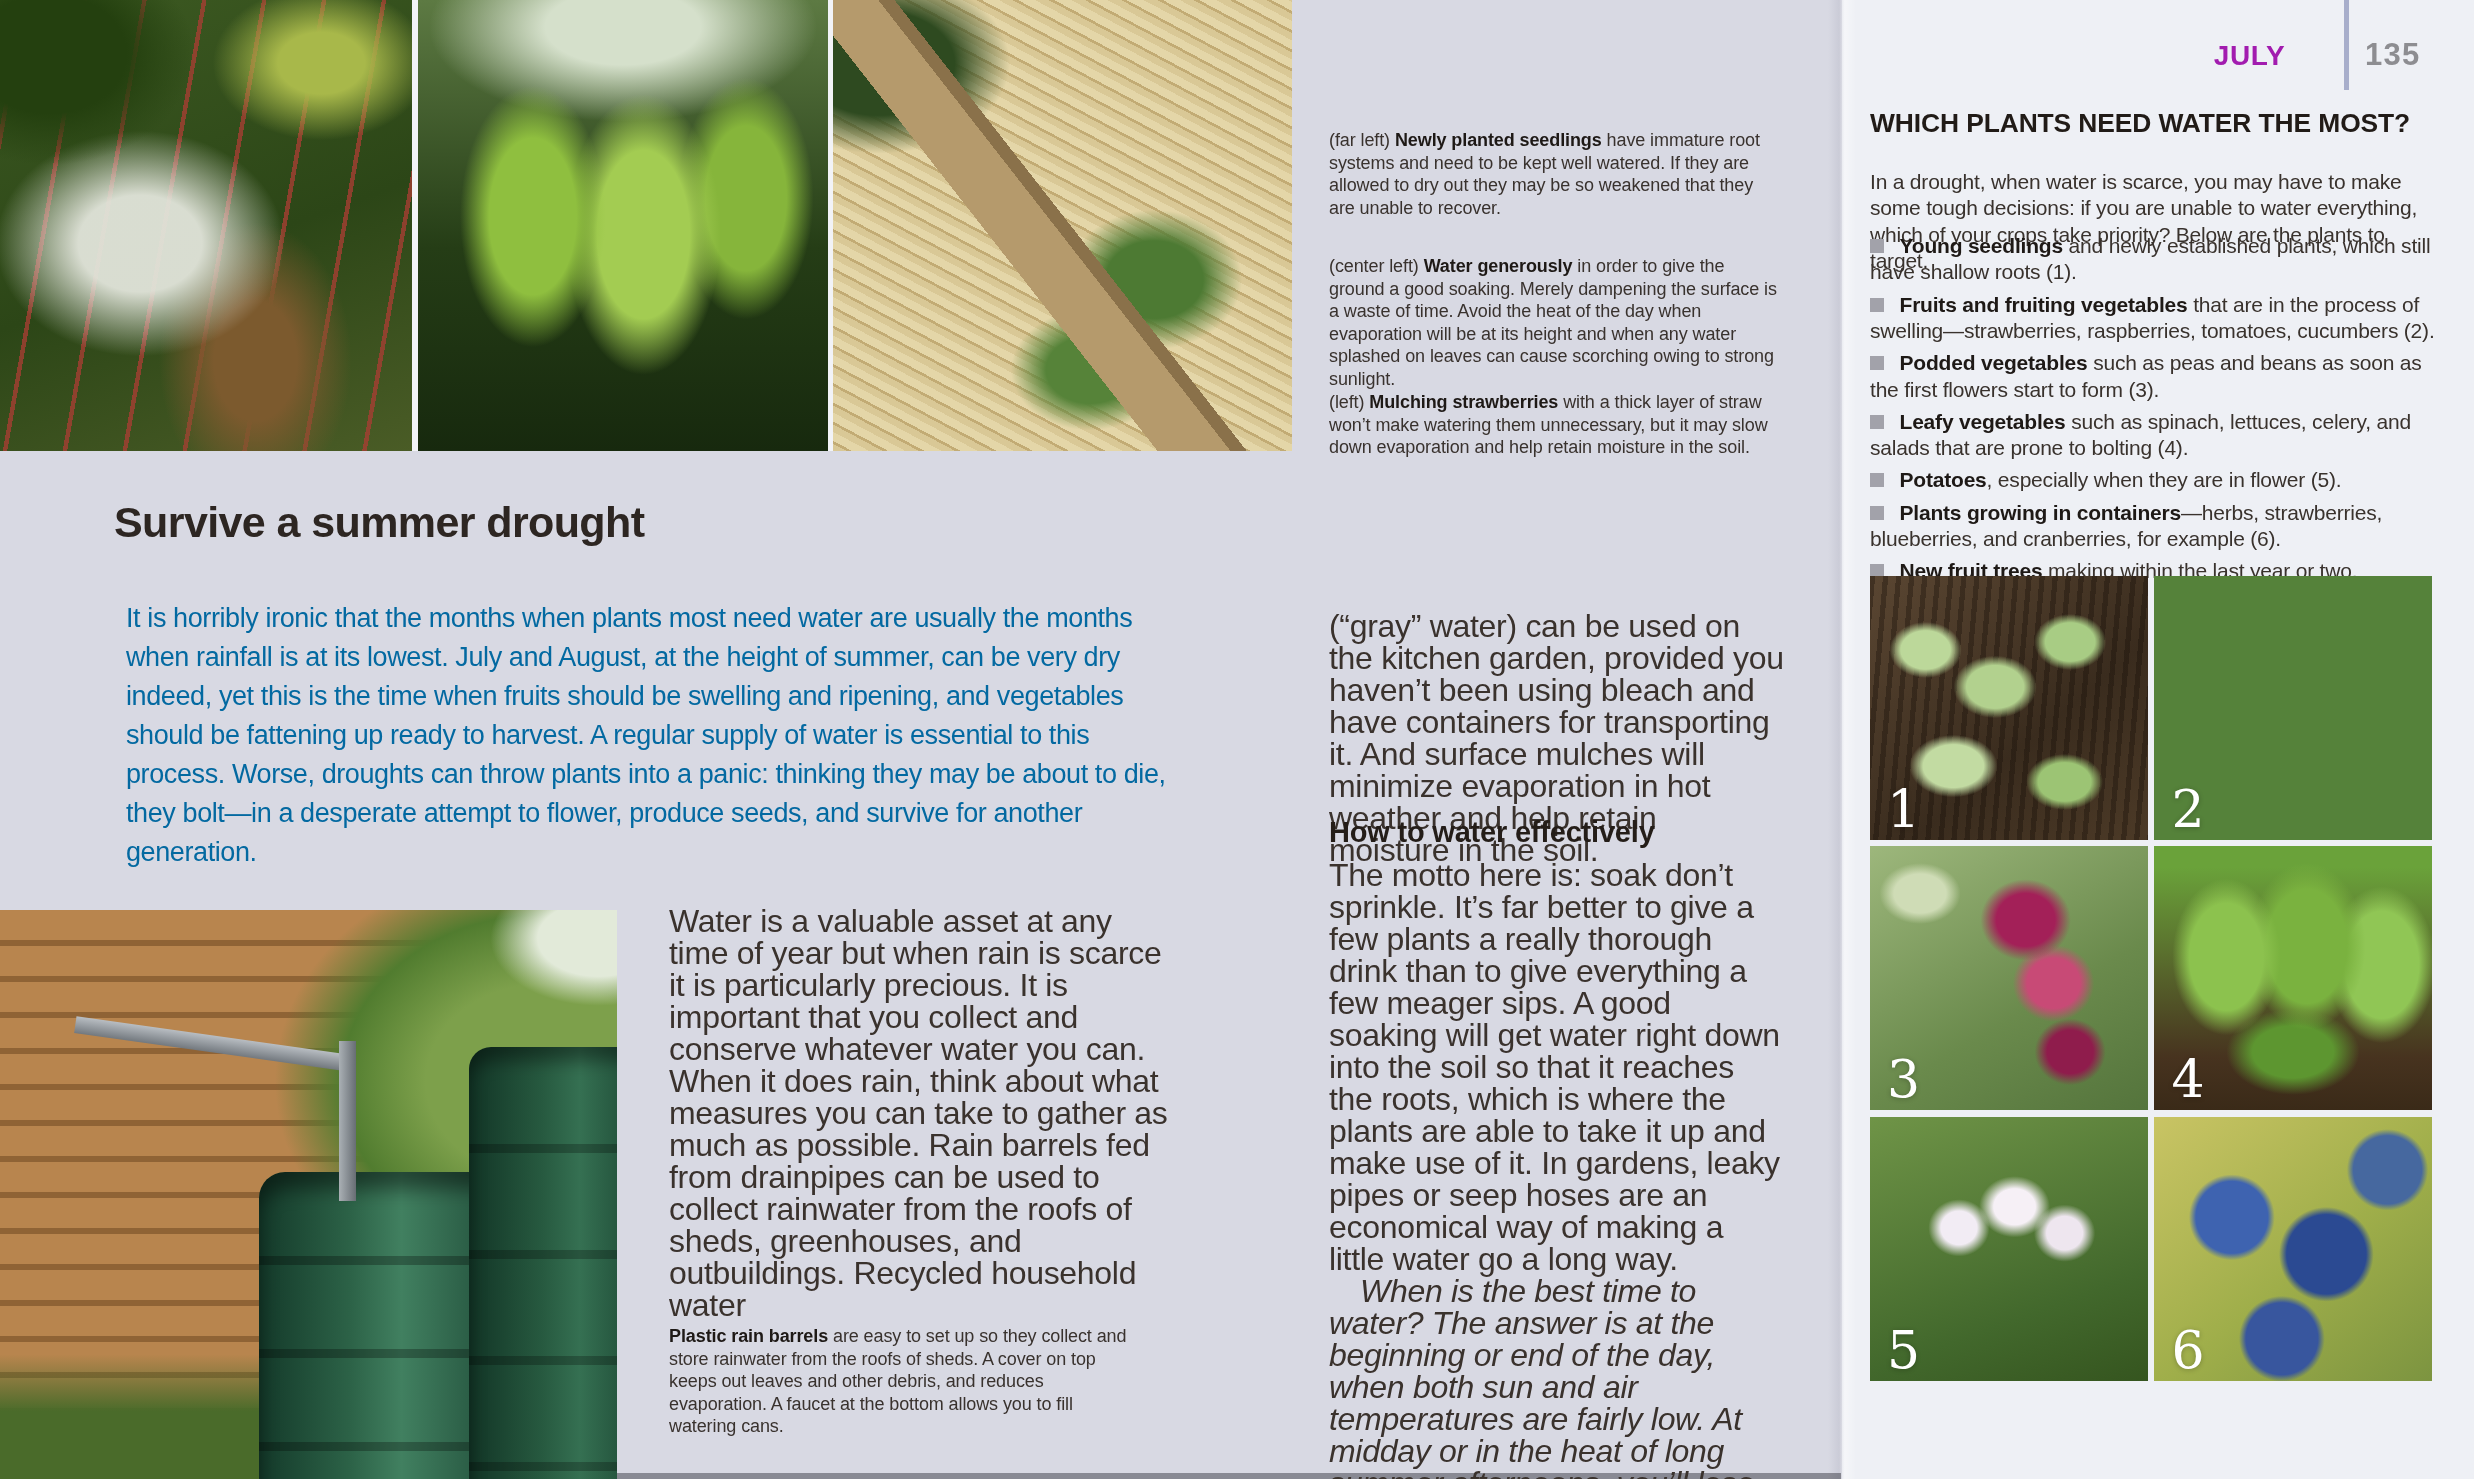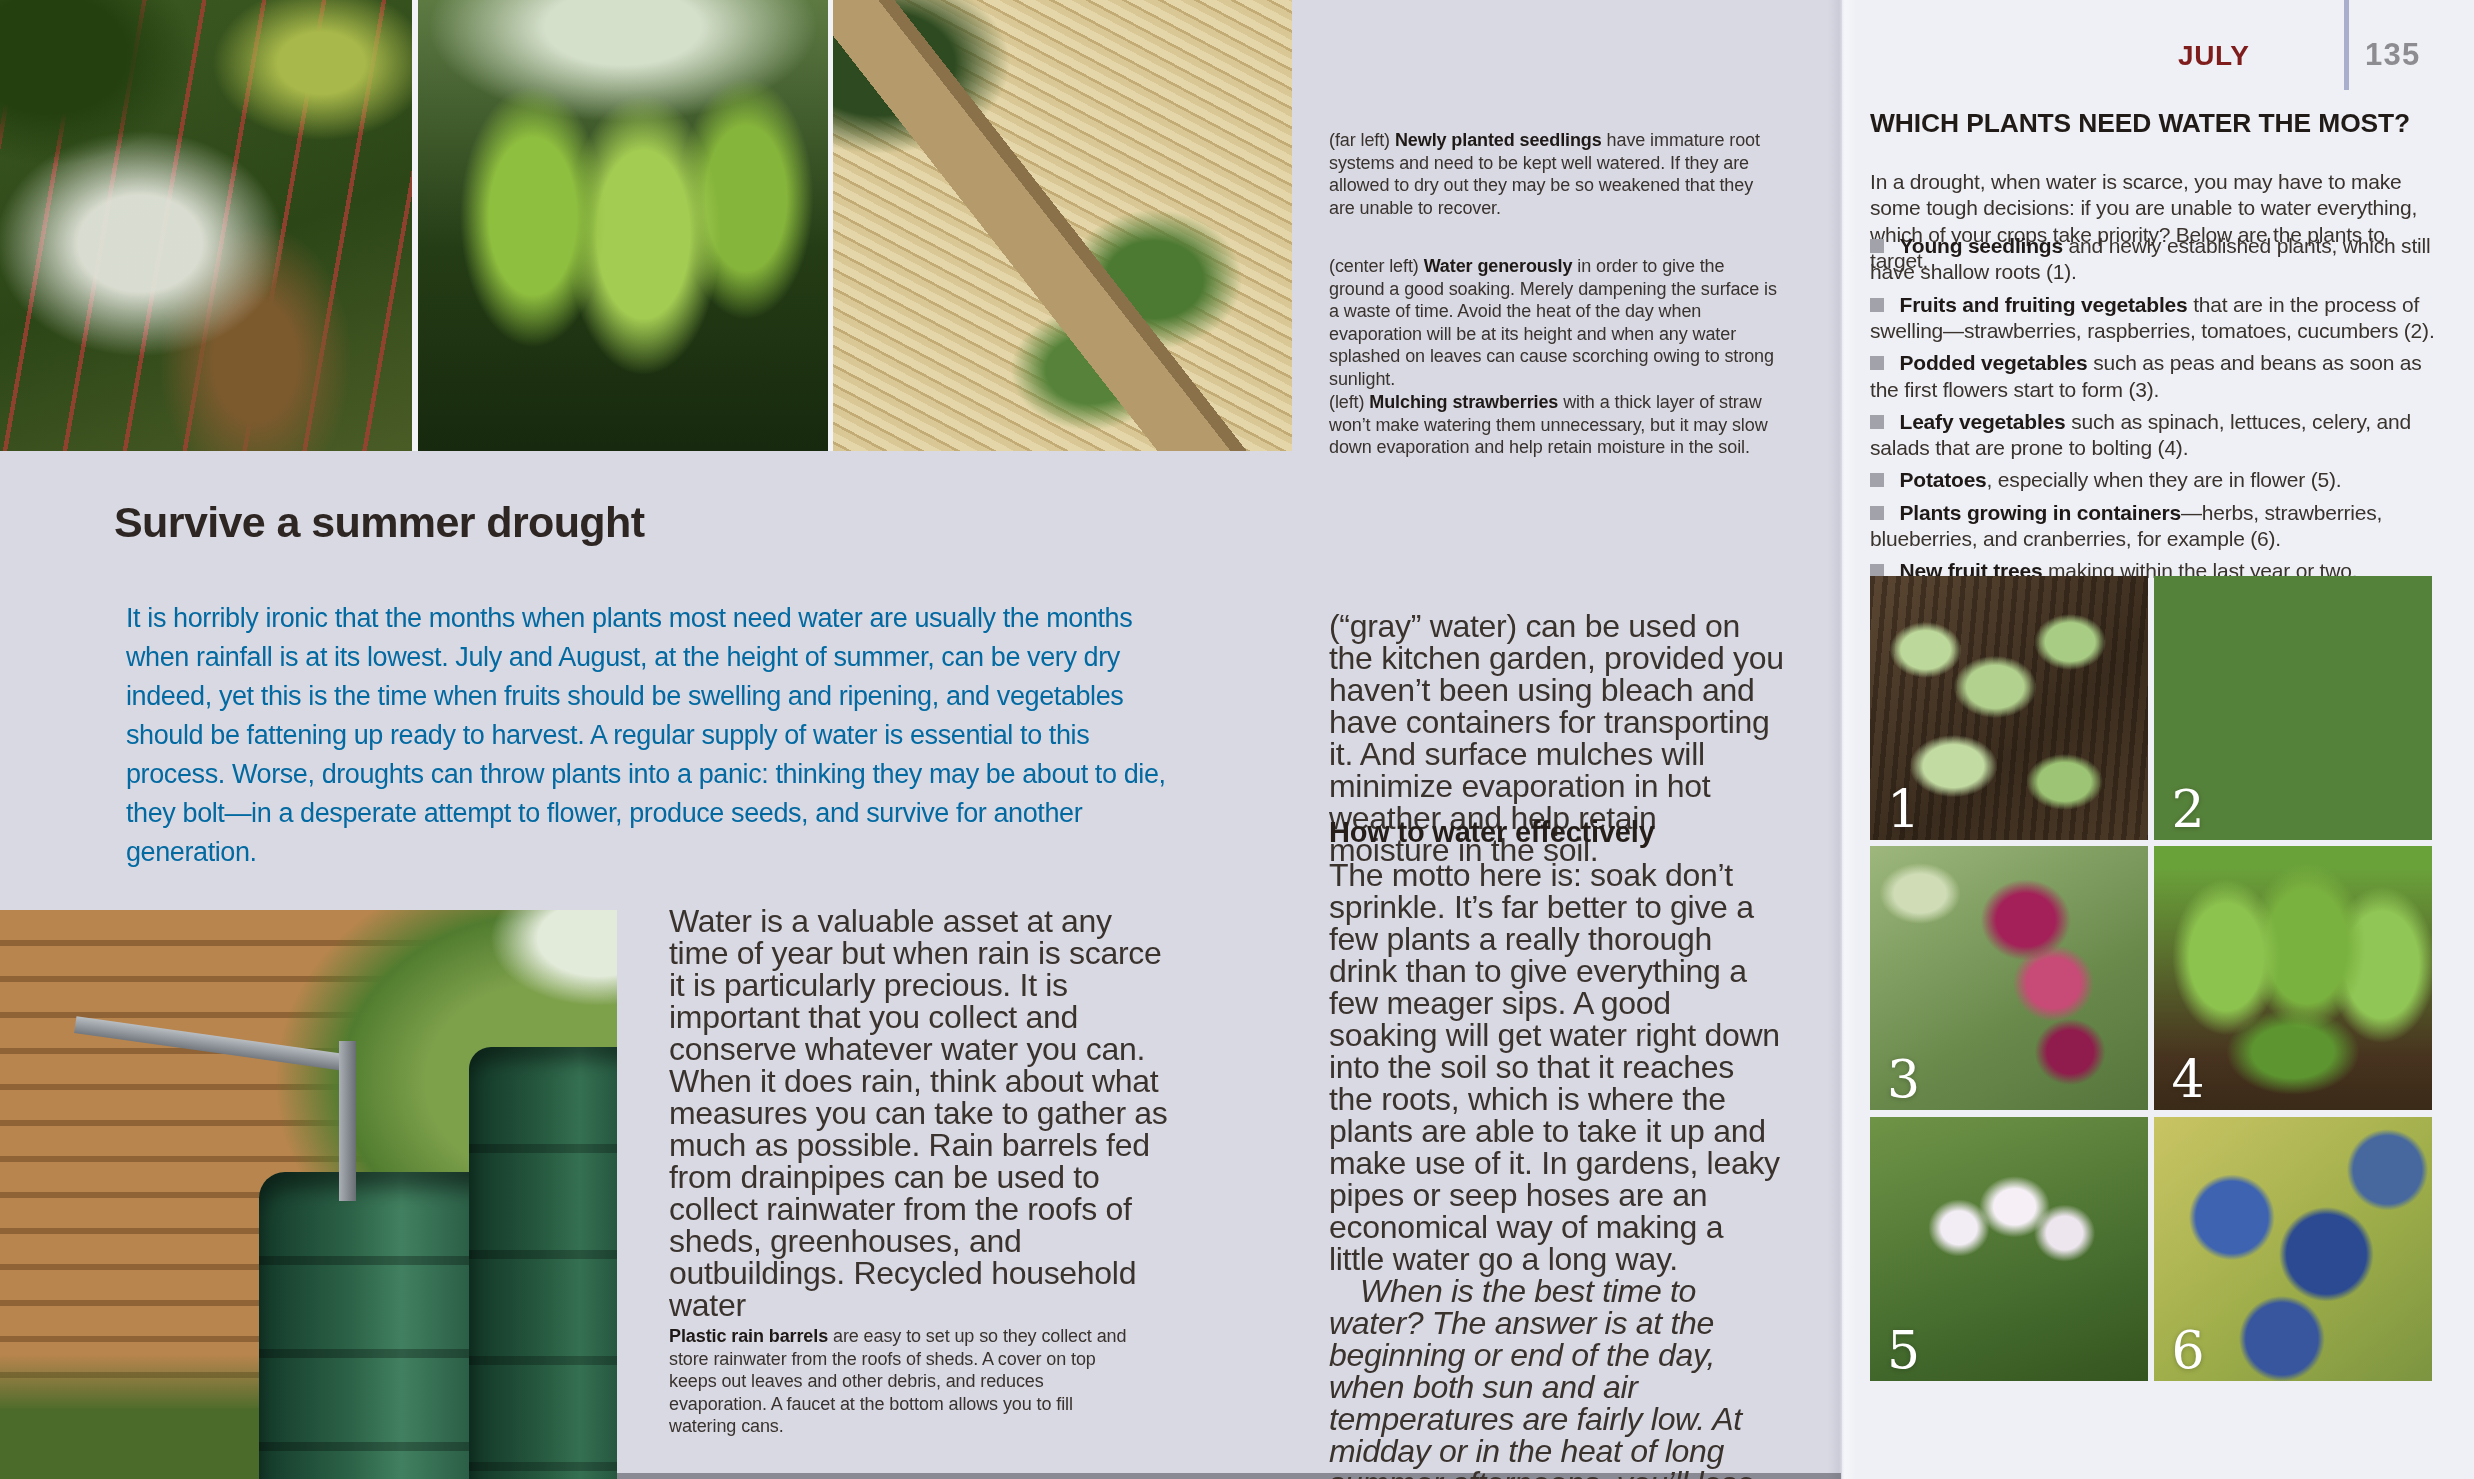--- a/index.html
+++ b/index.html
@@ -118,21 +118,21 @@
   .howto{left:1329px;top:816px;width:455px;}
   .howto .body-text + .body-text{text-indent:31px;font-style:italic;}
   
   .sb-title{left:1870px;top:108px;font-size:26.4px;font-weight:bold;color:#211b17;letter-spacing:-0.1px;text-align:right;}
   .sb-intro{left:1870px;top:148px;width:558px;font-size:21px;line-height:26.4px;color:#39322d;letter-spacing:-0.2px;}
   .bullets{left:1870px;top:233px;width:570px;}
   .bullet{margin:0 0 5.8px 0;font-size:21px;line-height:26.4px;color:#39322d;letter-spacing:-0.2px;}
   .bullet b{color:#1e1916;}
   .sq{display:inline-block;width:14px;height:14px;background:#a2a2aa;margin-right:15.5px;}
   
-  .head-month{left:2178px;top:40px;width:143px;text-align:left;font-size:28px;font-weight:bold;color:#7f1d1d;letter-spacing:0.6px;}
+  .head-month{left:2178px;top:40px;width:143px;text-align:center;font-size:28px;font-weight:bold;color:#a21caf;letter-spacing:0.6px;}
   .head-bar{left:2344px;top:0;width:5.2px;height:90px;background:#a8aecb;}
   .head-num{left:2365px;top:37px;font-size:31px;font-weight:bold;color:#8d8d91;letter-spacing:1.3px;}
 </style>
 </head>
 <body>
 
 <div class="right-page"></div>
 <div class="spine"></div>
 <div class="bottom-edge"></div>
 

